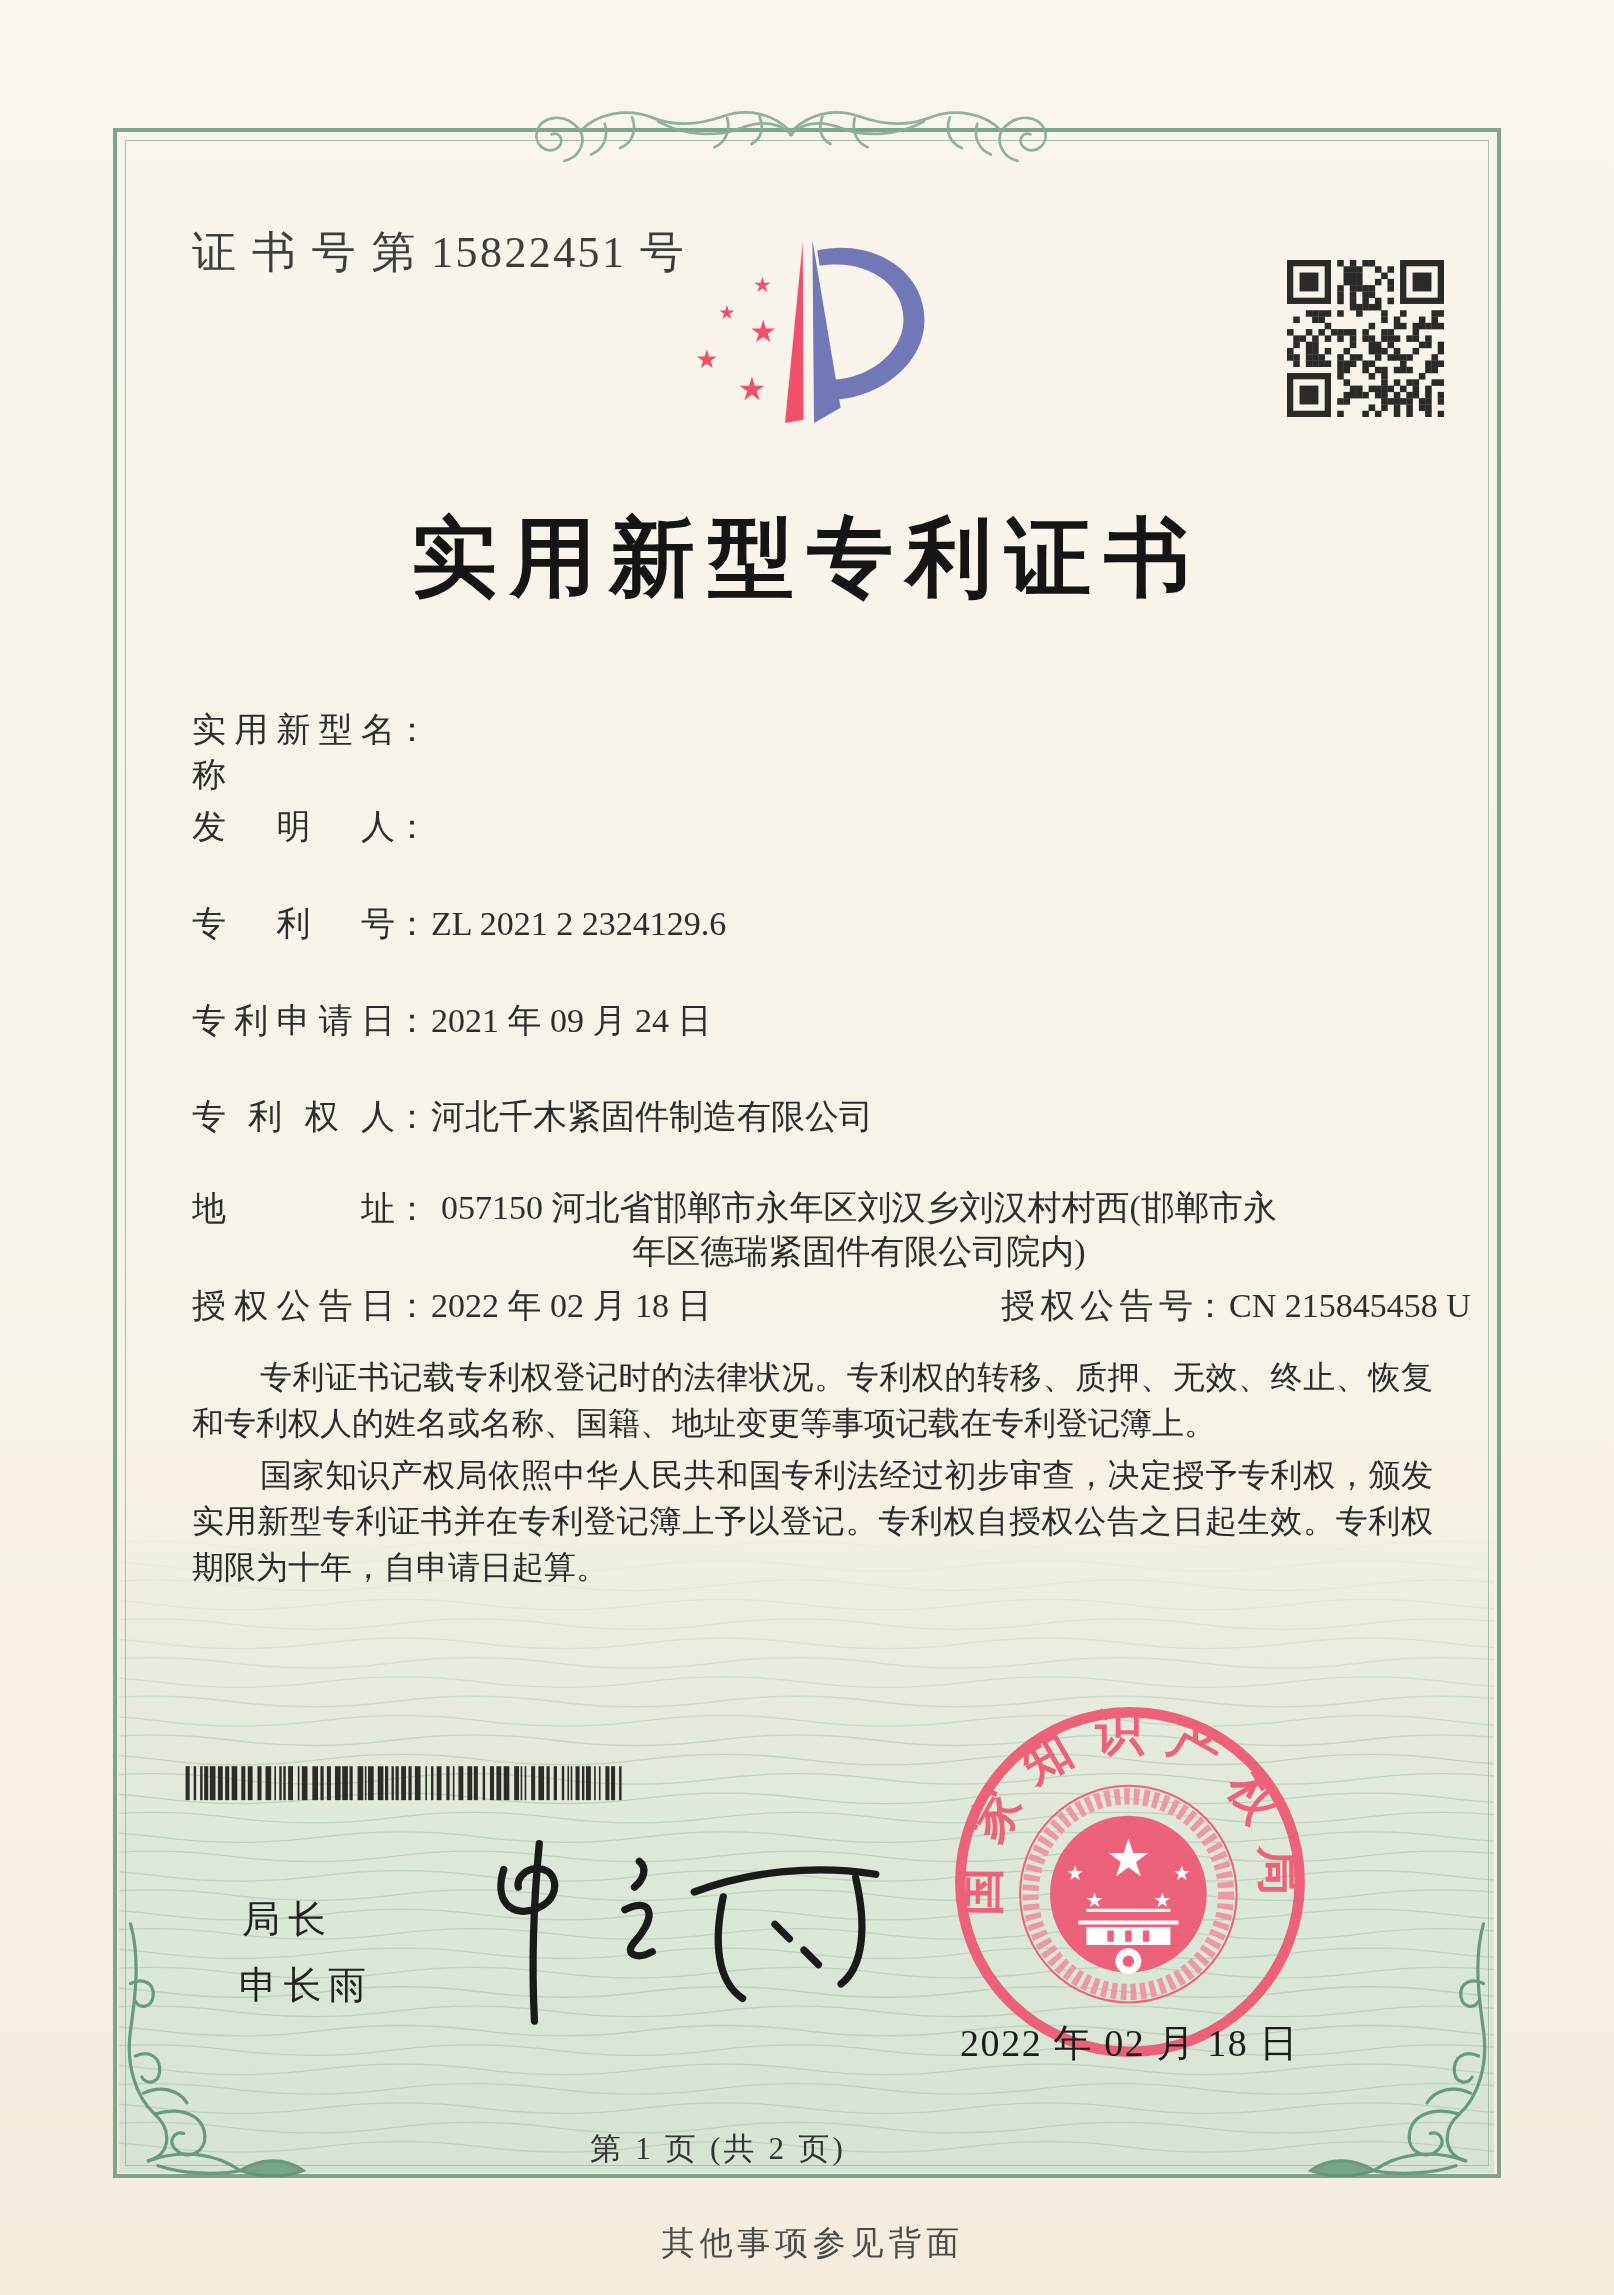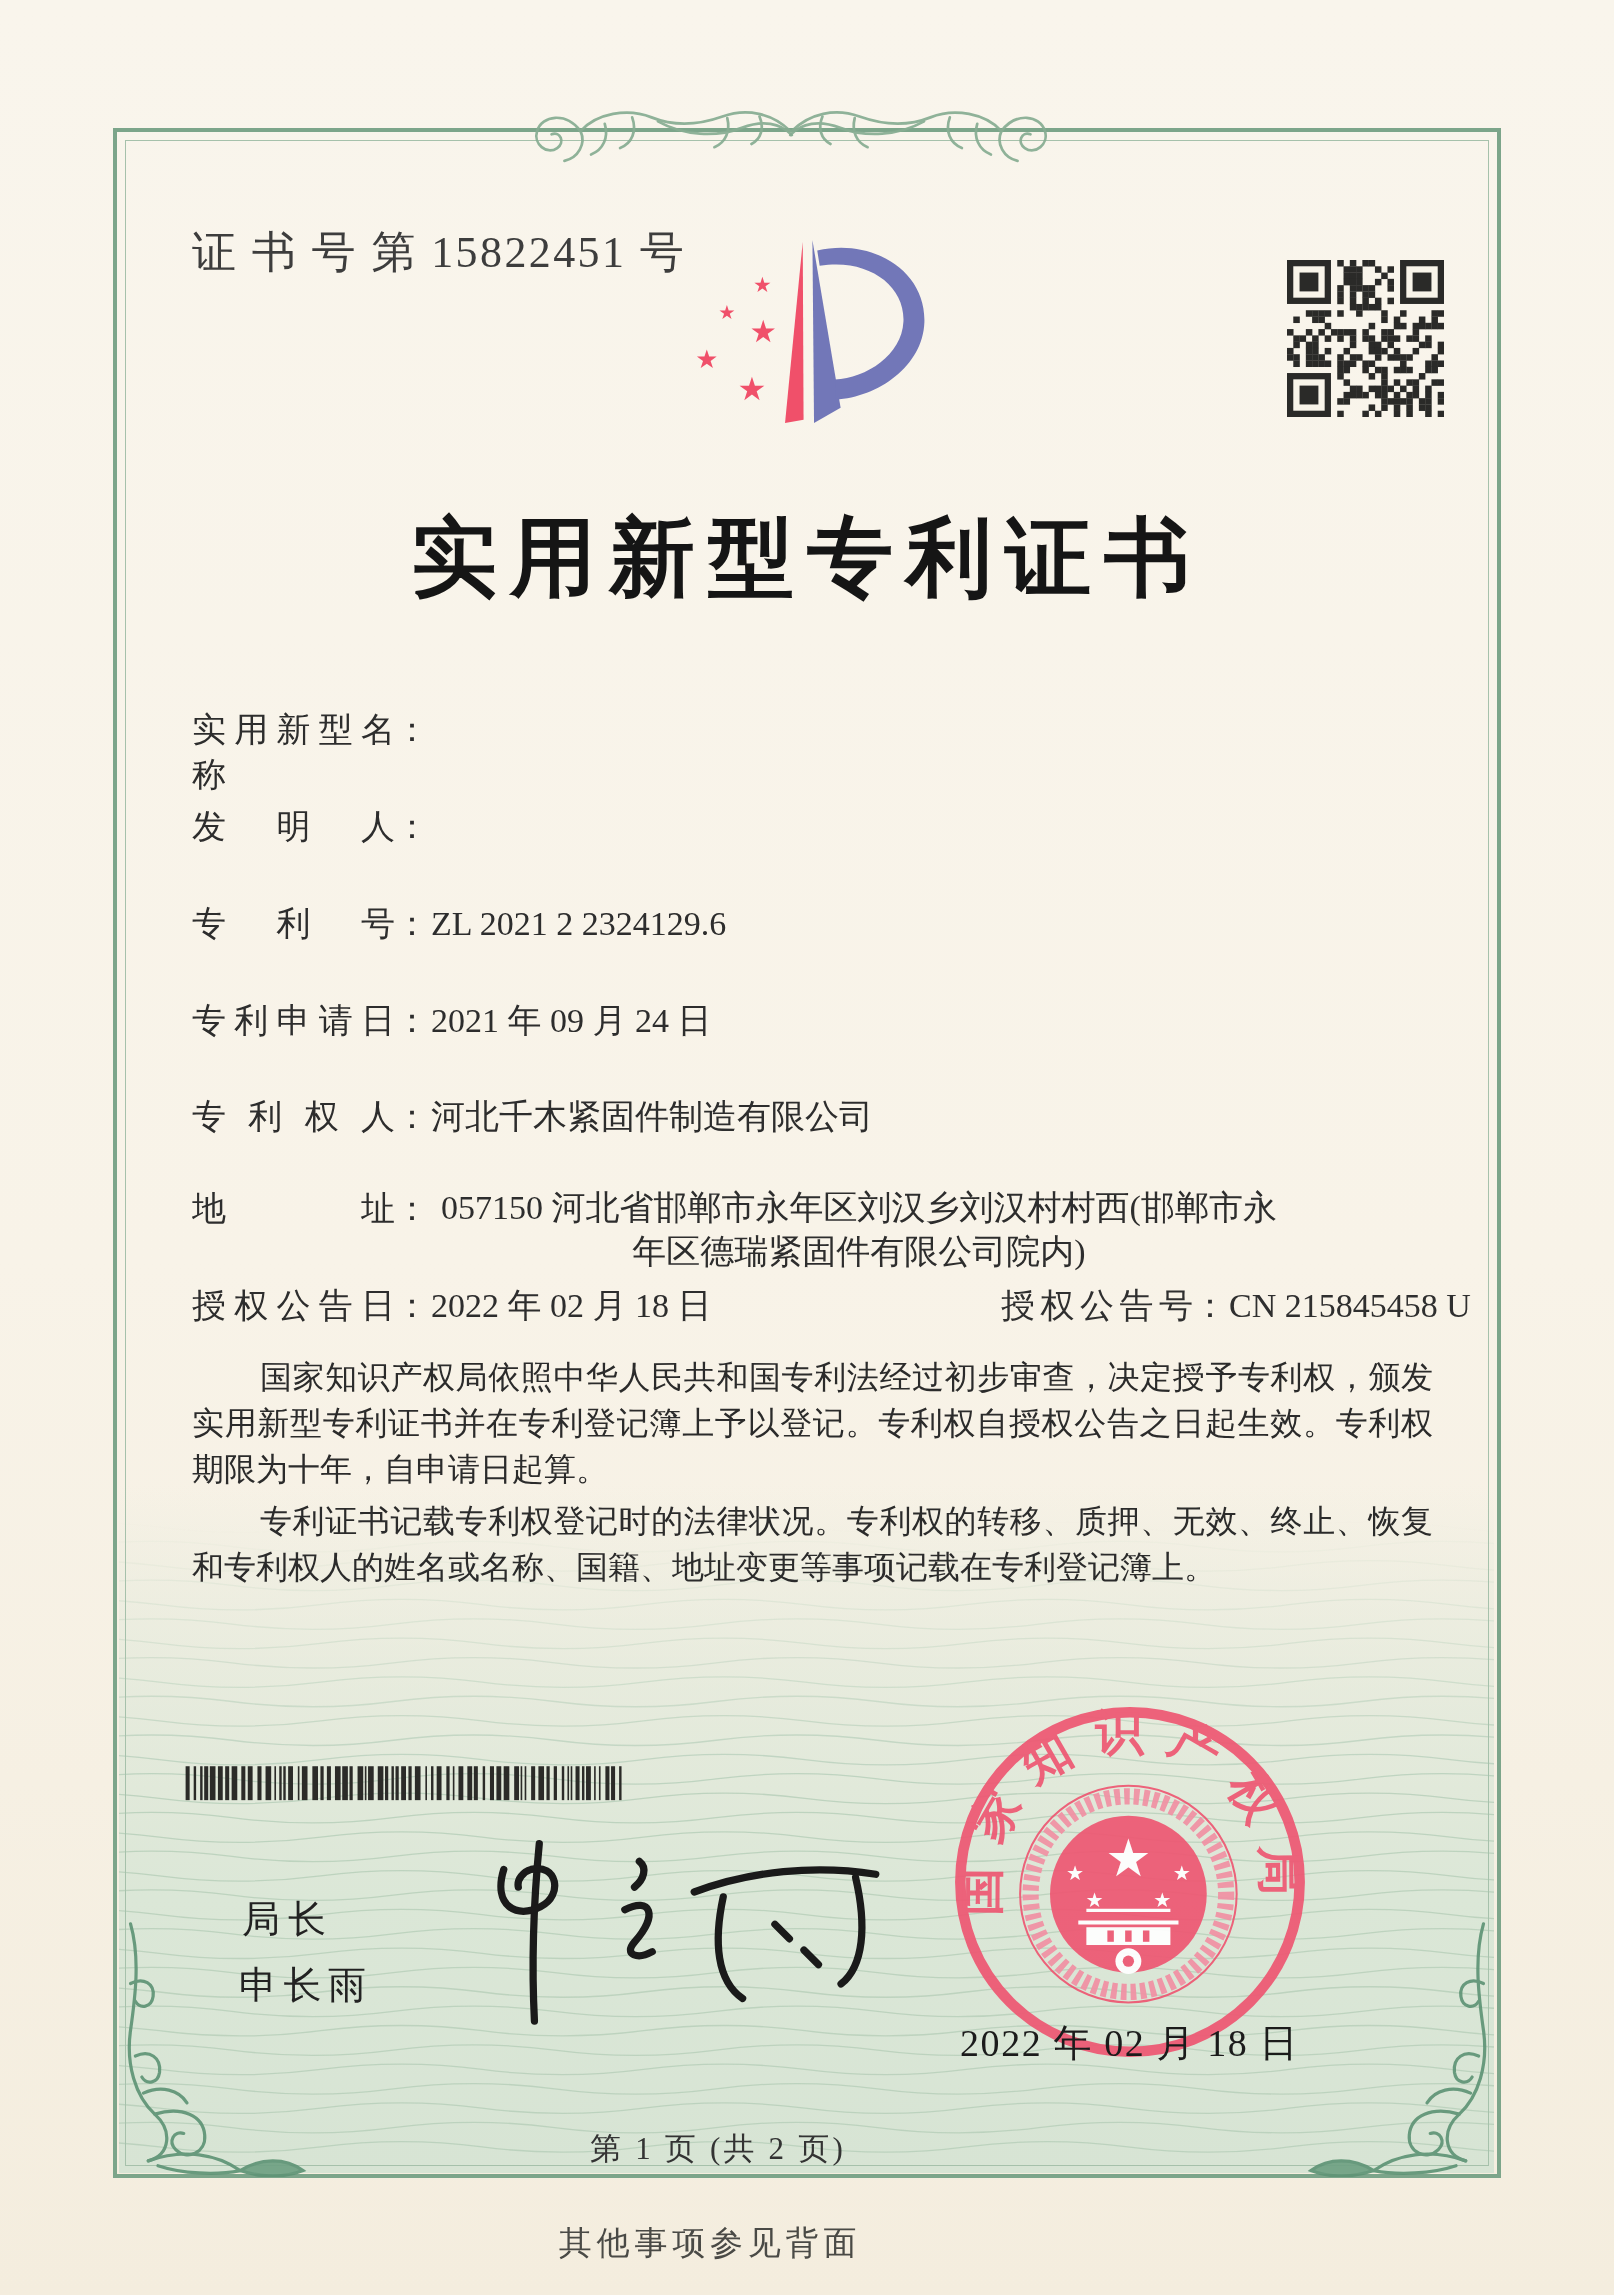--- a/index.html
+++ b/index.html
@@ -45,21 +45,21 @@
   .director-name{left:239px;top:1960px;font-family:"Liberation Sans",sans-serif;
     font-size:38px;letter-spacing:6.5px;color:#222;z-index:6;}
   #signature{left:436px;top:1829px;z-index:7;}
   
   #seal{left:928px;top:1680px;z-index:8;opacity:.93;}
   .seal-date{left:936px;top:2018px;width:387px;text-align:center;font-size:38px;
     letter-spacing:1.6px;color:#1b1b1b;z-index:9;}
   
   .page-info{left:484px;top:2128px;width:468px;text-align:center;font-size:31px;
     letter-spacing:3.2px;color:#333;z-index:6;}
-  .back-note{left:484px;top:2221px;width:452px;text-align:center;font-size:33px;
+  .back-note{left:512px;top:2221px;width:452px;text-align:right;font-size:33px;
     letter-spacing:4.8px;color:#4a4a46;z-index:6;}
 </style>
 </head>
 <body>
 
 <div class="abs green-zone"></div>
 <svg id="waves" class="abs" width="1375" height="688" viewBox="0 0 1704 852">
     <path d="M-60,28 q 100,-13 200,0 t 200,0 t 200,0 t 200,0 t 200,0 t 200,0 t 200,0 t 200,0 t 200,0 t 200,0 t 200,0" fill="none" stroke="#b7cfba" stroke-width="1.6" opacity="0.00"></path>
     <path d="M-150,52 q 100,-13 200,0 t 200,0 t 200,0 t 200,0 t 200,0 t 200,0 t 200,0 t 200,0 t 200,0 t 200,0 t 200,0" fill="none" stroke="#b7cfba" stroke-width="1.6" opacity="0.01"></path>
     <path d="M-60,76 q 100,-13 200,0 t 200,0 t 200,0 t 200,0 t 200,0 t 200,0 t 200,0 t 200,0 t 200,0 t 200,0 t 200,0" fill="none" stroke="#b7cfba" stroke-width="1.6" opacity="0.07"></path>
@@ -403,22 +403,22 @@
   <span class="colon">：</span>
   <span class="fvalue">2022 年 02 月 18 日</span>
 </div>
 <div class="grant2" style="top:1283px">
   <span class="flabel">授权公告号</span>
   <span class="colon">：</span>
   <span class="fvalue">CN 215845458 U</span>
 </div>
 
 <div class="abs bodytext">
+  <p>专利证书记载专利权登记时的法律状况。专利权的转移、质押、无效、终止、恢复和专利权人的姓名或名称、国籍、地址变更等事项记载在专利登记簿上。</p>
   <p>国家知识产权局依照中华人民共和国专利法经过初步审查，决定授予专利权，颁发实用新型专利证书并在专利登记簿上予以登记。专利权自授权公告之日起生效。专利权期限为十年，自申请日起算。</p>
-  <p>专利证书记载专利权登记时的法律状况。专利权的转移、质押、无效、终止、恢复和专利权人的姓名或名称、国籍、地址变更等事项记载在专利登记簿上。</p>
 </div>
 
 <svg id="bc" class="abs" width="444" height="36" viewBox="0 0 550 44">
     <rect x="2" y="0" width="5" height="42" fill="#2b2b28"></rect>
     <rect x="12" y="0" width="3" height="42" fill="#2b2b28"></rect>
     <rect x="20" y="0" width="3" height="42" fill="#2b2b28"></rect>
     <rect x="25" y="0" width="5" height="42" fill="#2b2b28"></rect>
     <rect x="32" y="0" width="7" height="42" fill="#2b2b28"></rect>
     <rect x="42" y="0" width="6" height="42" fill="#2b2b28"></rect>
     <rect x="51" y="0" width="5" height="42" fill="#2b2b28"></rect>

